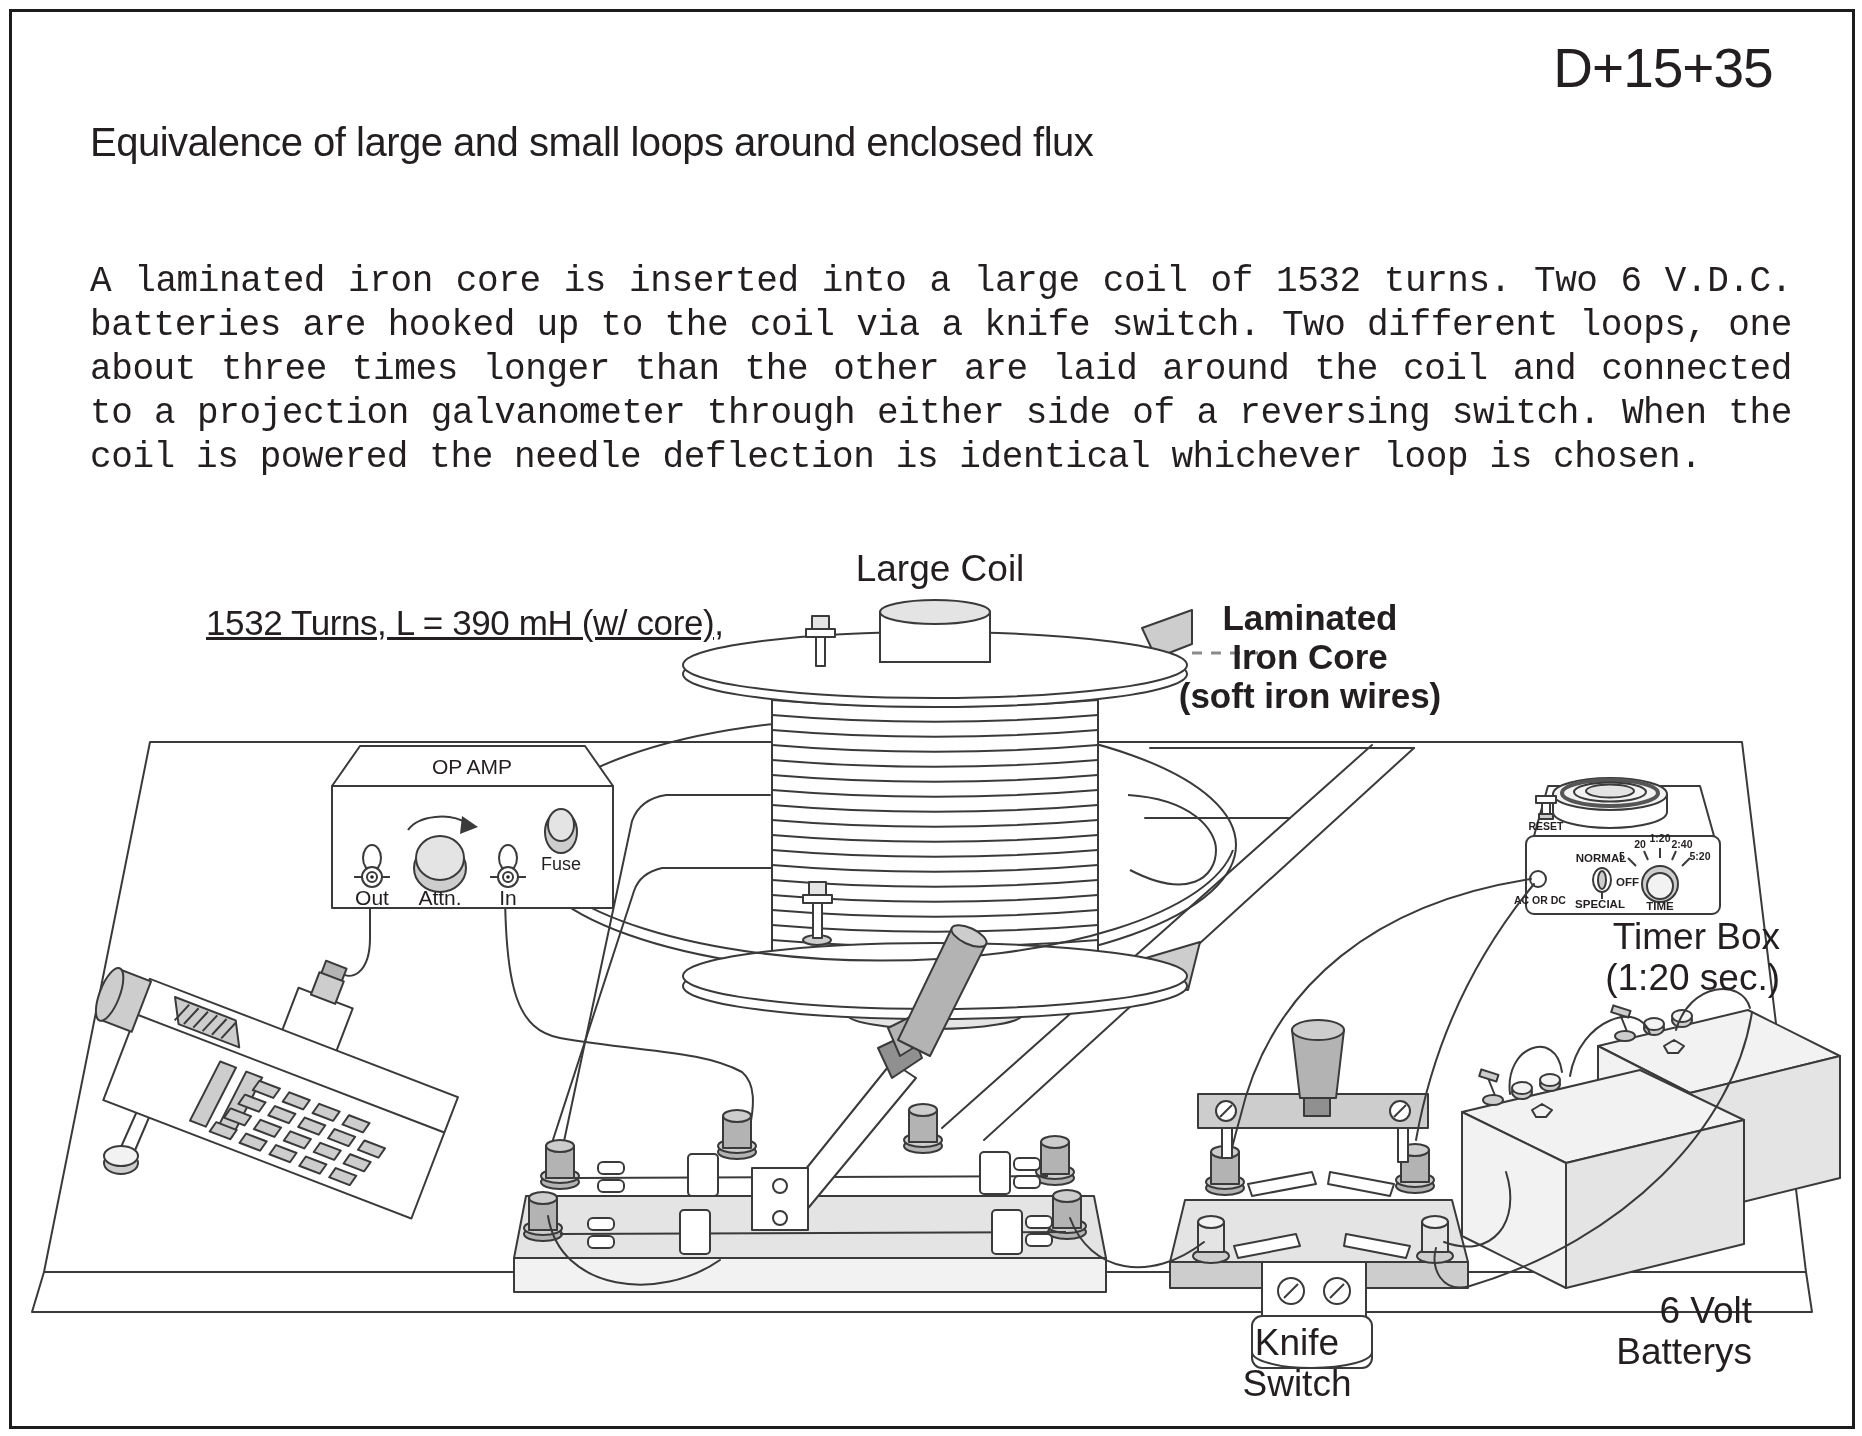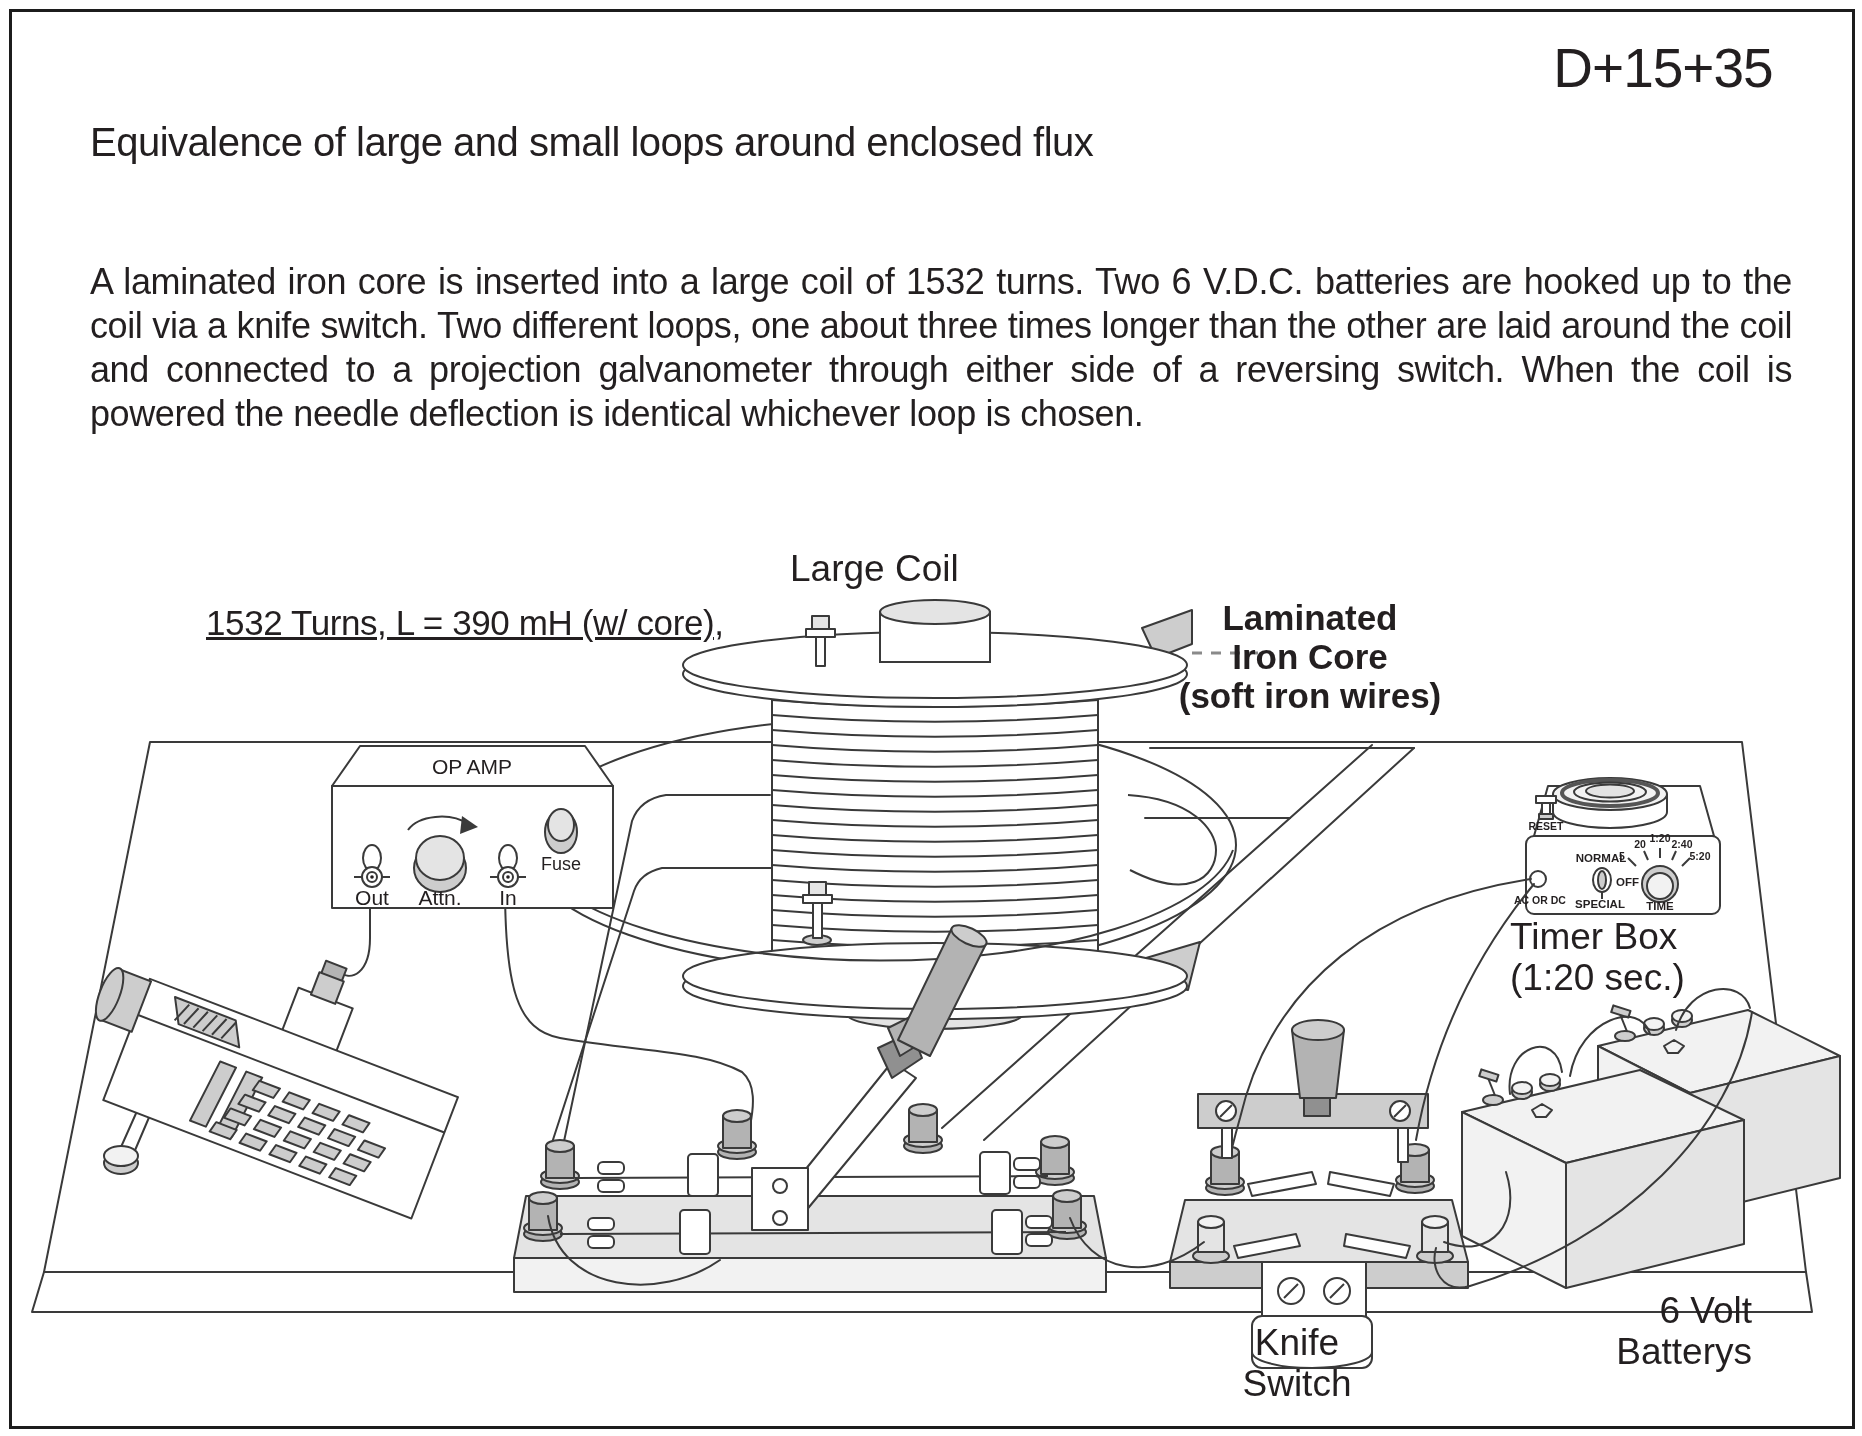--- a/index.html
+++ b/index.html
@@ -4,25 +4,25 @@
 <style>
   html,body{margin:0;padding:0;background:#fff;}
   #page{position:relative;width:1862px;height:1436px;background:#fff;overflow:hidden;
         font-family:"Liberation Sans",sans-serif;color:#231f20;}
   #frame{position:absolute;left:9px;top:9px;width:1840px;height:1414px;border:3px solid #1c1c1c;}
   .txt{position:absolute;white-space:pre-line;}
   #title{left:92px;top:44px;font-size:40px;letter-spacing:-0.5px;}
   #code{left:1488px;top:36px;width:350px;font-size:55px;text-align:center;letter-spacing:-1px;}
   #subtitle{left:90px;top:120px;font-size:40px;letter-spacing:-0.5px;}
   #description{left:90px;top:260px;width:1702px;font-size:36px;line-height:1.22;
-               text-align:justify;letter-spacing:-0.4px;}
-  #lbl-large-coil{left:790px;top:548px;width:300px;font-size:37px;text-align:left;}
+               text-align:justify;letter-spacing:-0.4px;font-family:Liberation Mono, monospace;}
+  #lbl-large-coil{left:790px;top:548px;width:300px;font-size:37px;text-align:center;}
   #lbl-specs{left:206px;top:602px;font-size:35px;line-height:1.2;letter-spacing:-0.4px;text-decoration:underline;}
   #lbl-core{left:1145px;top:598px;width:330px;font-size:35px;line-height:1.12;text-align:center;font-weight:bold;}
-  #lbl-timer{left:1510px;top:916px;width:270px;font-size:37px;line-height:1.12;text-align:left;}
+  #lbl-timer{left:1510px;top:916px;width:270px;font-size:37px;line-height:1.12;text-align:right;}
   #lbl-knife{left:1190px;top:1322px;width:214px;font-size:37px;line-height:1.12;text-align:center;}
   #lbl-batt{left:1538px;top:1290px;width:214px;font-size:37px;line-height:1.12;text-align:right;}
   svg{position:absolute;left:0;top:0;}
   .ln{fill:#ffffff;stroke:#3a3a3a;stroke-width:2;stroke-linejoin:round;}
   .wire{fill:none;stroke:#3a3a3a;stroke-width:2;stroke-linecap:round;}
   .g1{fill:#f2f2f2;stroke:#3a3a3a;stroke-width:2;stroke-linejoin:round;}
   .g2{fill:#e4e4e4;stroke:#3a3a3a;stroke-width:2;stroke-linejoin:round;}
   .g3{fill:#cdcdcd;stroke:#3a3a3a;stroke-width:2;stroke-linejoin:round;}
   .g4{fill:#b3b3b3;stroke:#3a3a3a;stroke-width:2;stroke-linejoin:round;}
   .g5{fill:#909090;stroke:#3a3a3a;stroke-width:2;stroke-linejoin:round;}

